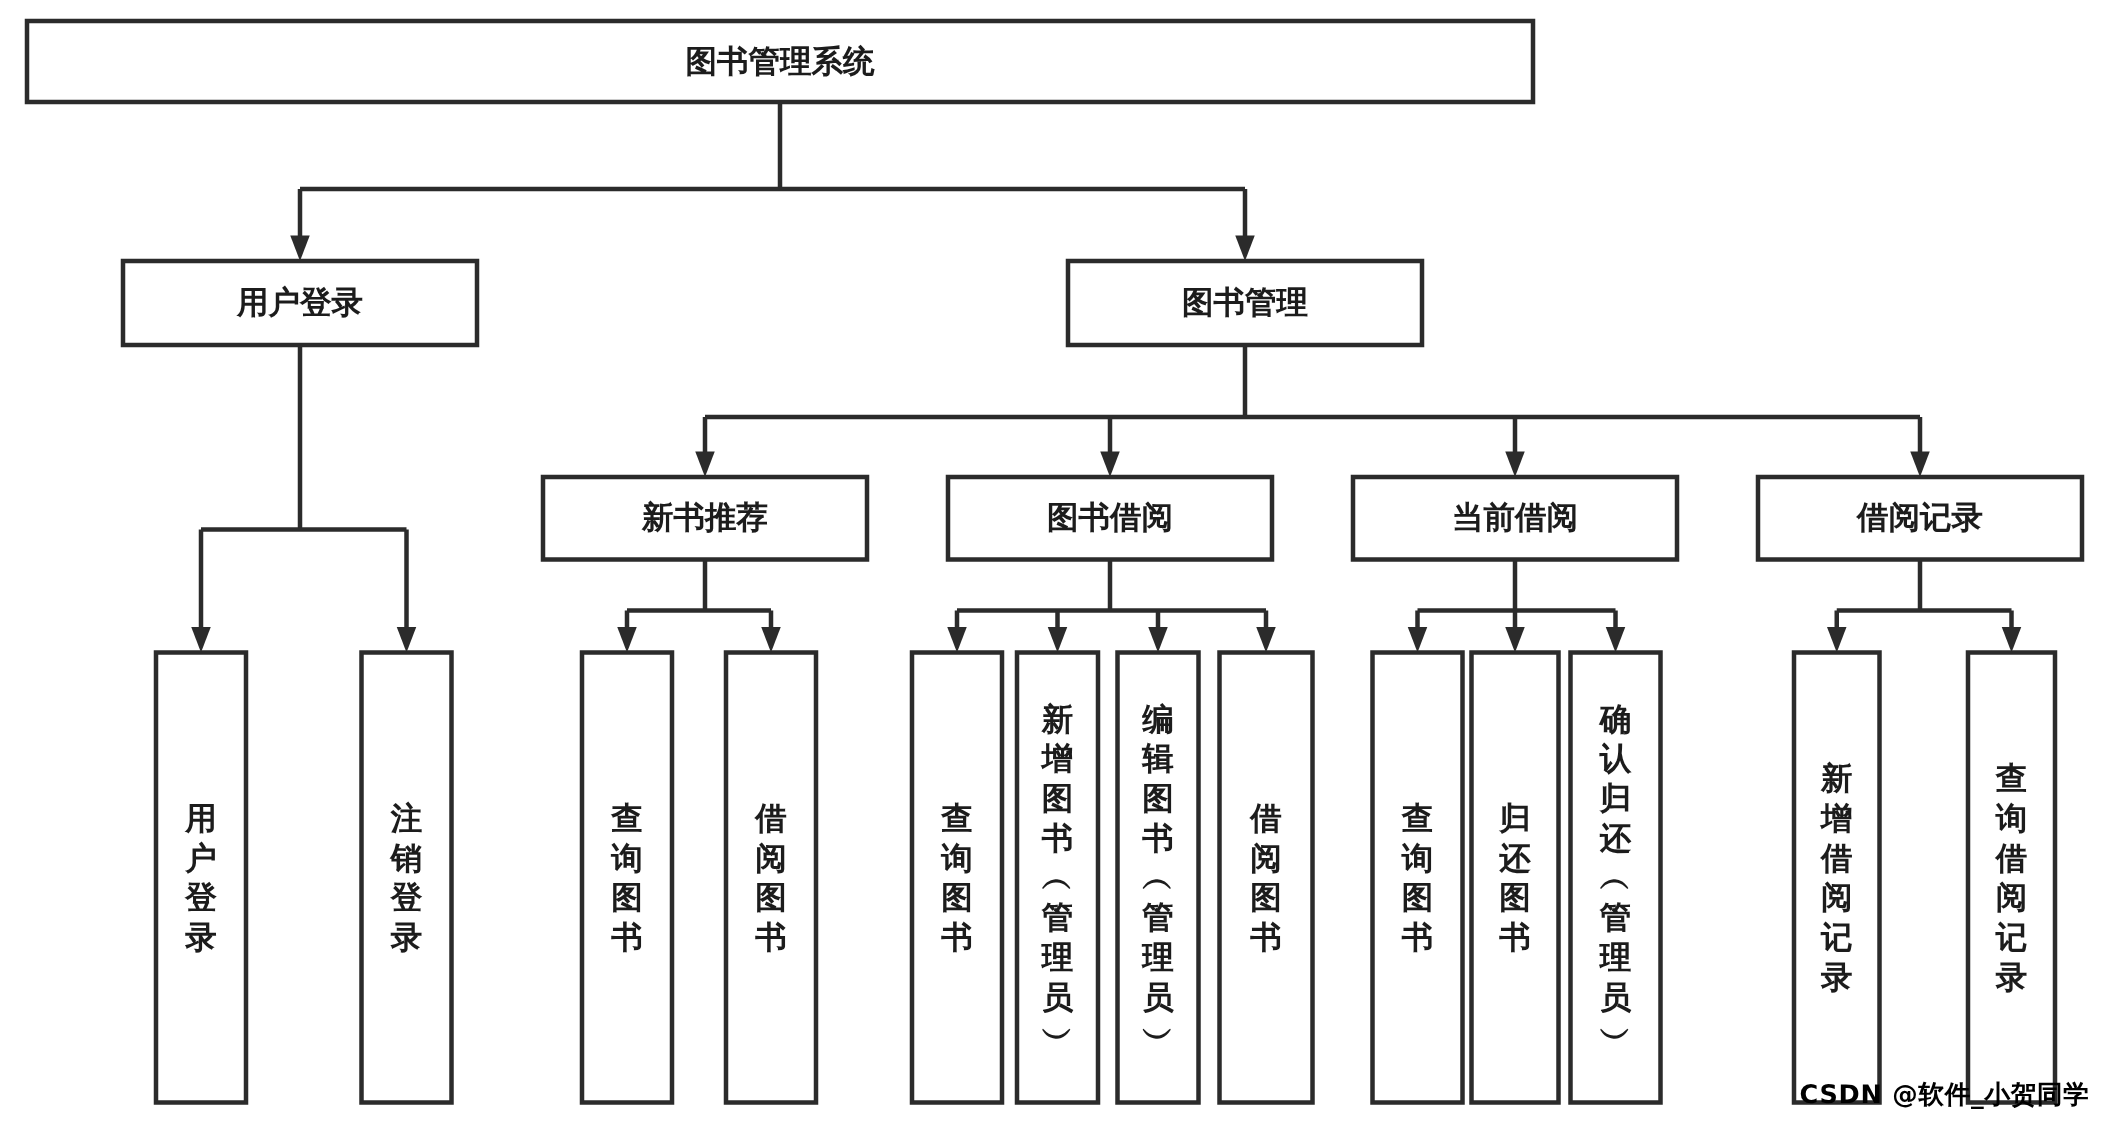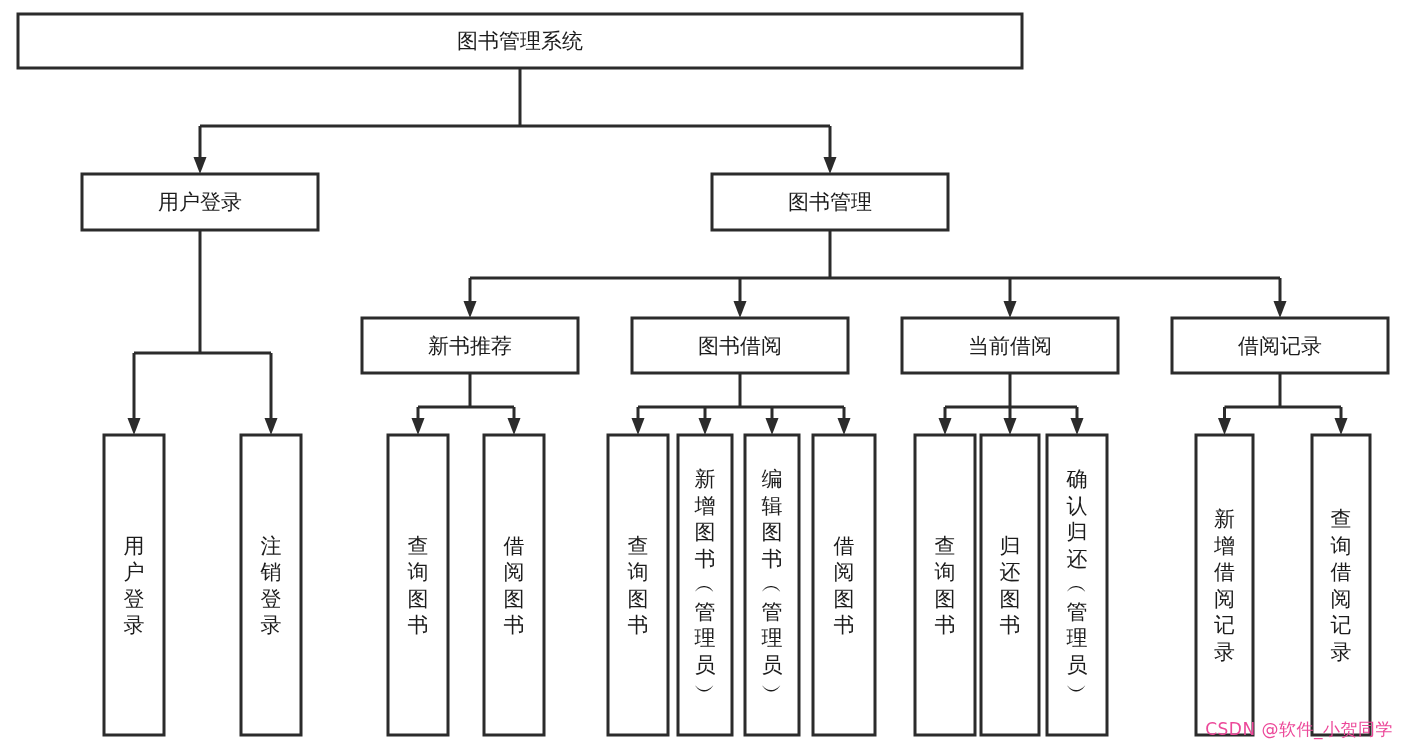--- a/index.html
+++ b/index.html
@@ -12,20 +12,21 @@
     height: 747px;
     font-family: "DejaVu Sans", "Liberation Sans", sans-serif;
     overflow: hidden;
     position: relative;
   }
   #diagram-root {
     position: relative;
     width: 1405px;
     height: 747px;
     background: #ffffff;
+    font-weight: bold;
   }
   svg#tree-svg {
     position: absolute;
     left: 0;
     top: 0;
     width: 1405px;
     height: 747px;
   }
   .node-box {
     fill: #ffffff;
@@ -54,21 +55,21 @@
     fill: #1c1c1c;
     font-size: 21px;
     text-anchor: middle;
   }
   .watermark {
     position: absolute;
     right: 12px;
     bottom: 6px;
     font-family: "DejaVu Sans", "Liberation Sans", sans-serif;
     font-size: 17px;
-    color: #ec4899;
+    color: #000000;
     letter-spacing: 0.5px;
     white-space: nowrap;
     user-select: none;
   }
 </style>
 </head>
 <body>
 
 <div id="diagram-root">
   <svg id="tree-svg" viewBox="0 0 1405 747">

